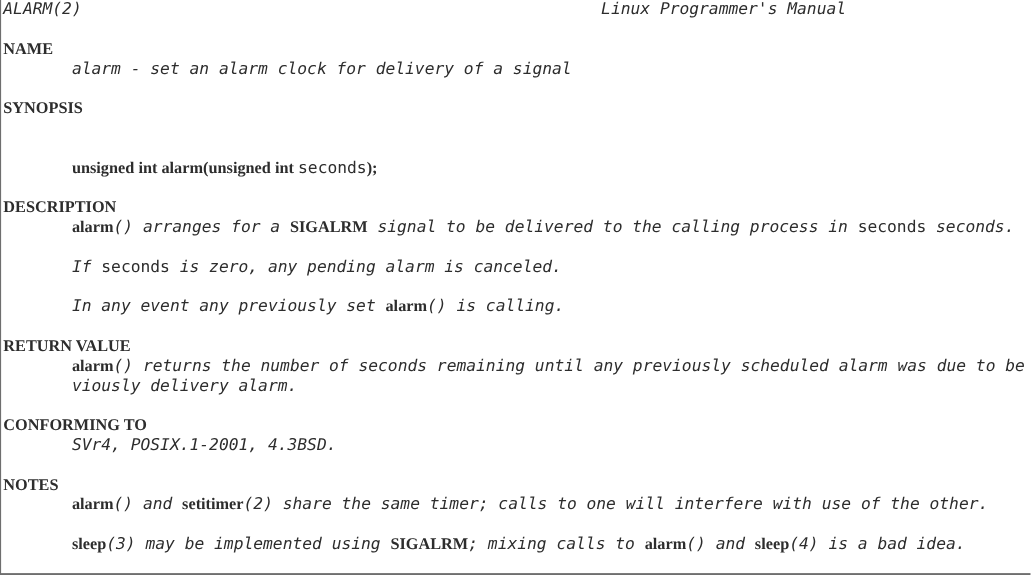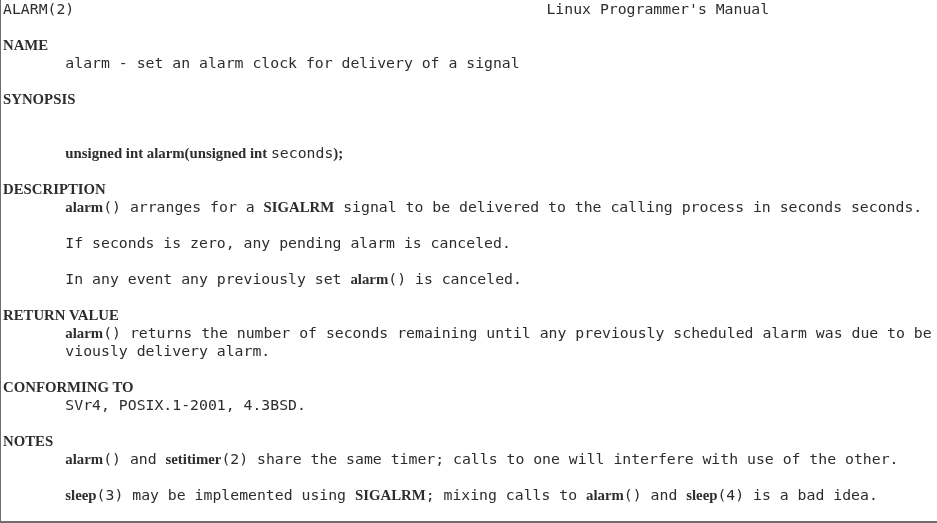--- a/index.html
+++ b/index.html
@@ -28,21 +28,21 @@
     width:1500px;
     padding-left:2px;
     font-size:14.8px;
     line-height:18px;
     color:var(--text-color);
   }
   .line{
     height:18px;
     white-space:pre;
   }
-  .seg-n{font-weight:normal;}
+  .seg-n{font-weight:normal;font-style:italic;}
   .seg-b{font-weight:bold;font-family:Liberation Serif, serif;}
   .seg-u{font-weight:normal;}
 </style>
 </head>
 <body>
 
 <div class="window-border-left"></div>
 <div class="window-border-bottom"></div>
 
 <div class="man-content">
@@ -54,21 +54,21 @@
     <div class="line"><span class="seg-b">SYNOPSIS</span></div>
     <div class="line"><span class="seg-n">       </span></div>
     <div class="line"></div>
     <div class="line"><span class="seg-n">       </span><span class="seg-b">unsigned int alarm(unsigned int </span><span class="seg-u">seconds</span><span class="seg-b">);</span></div>
     <div class="line"></div>
     <div class="line"><span class="seg-b">DESCRIPTION</span></div>
     <div class="line"><span class="seg-n">       </span><span class="seg-b">alarm</span><span class="seg-n">() arranges for a </span><span class="seg-b">SIGALRM</span><span class="seg-n"> signal to be delivered to the calling process in </span><span class="seg-u">seconds</span><span class="seg-n"> seconds.</span></div>
     <div class="line"></div>
     <div class="line"><span class="seg-n">       If </span><span class="seg-u">seconds</span><span class="seg-n"> is zero, any pending alarm is canceled.</span></div>
     <div class="line"></div>
-    <div class="line"><span class="seg-n">       In any event any previously set </span><span class="seg-b">alarm</span><span class="seg-n">() is canceled.</span></div>
+    <div class="line"><span class="seg-n">       In any event any previously set </span><span class="seg-b">alarm</span><span class="seg-n">() is calling.</span></div>
     <div class="line"></div>
     <div class="line"><span class="seg-b">RETURN VALUE</span></div>
     <div class="line"><span class="seg-n">       </span><span class="seg-b">alarm</span><span class="seg-n">() returns the number of seconds remaining until any previously scheduled alarm was due to be</span></div>
     <div class="line"><span class="seg-n">       viously delivery alarm.</span></div>
     <div class="line"></div>
     <div class="line"><span class="seg-b">CONFORMING TO</span></div>
     <div class="line"><span class="seg-n">       SVr4, POSIX.1-2001, 4.3BSD.</span></div>
     <div class="line"></div>
     <div class="line"><span class="seg-b">NOTES</span></div>
     <div class="line"><span class="seg-n">       </span><span class="seg-b">alarm</span><span class="seg-n">() and </span><span class="seg-b">setitimer</span><span class="seg-n">(2) share the same timer; calls to one will interfere with use of the other.</span></div>

